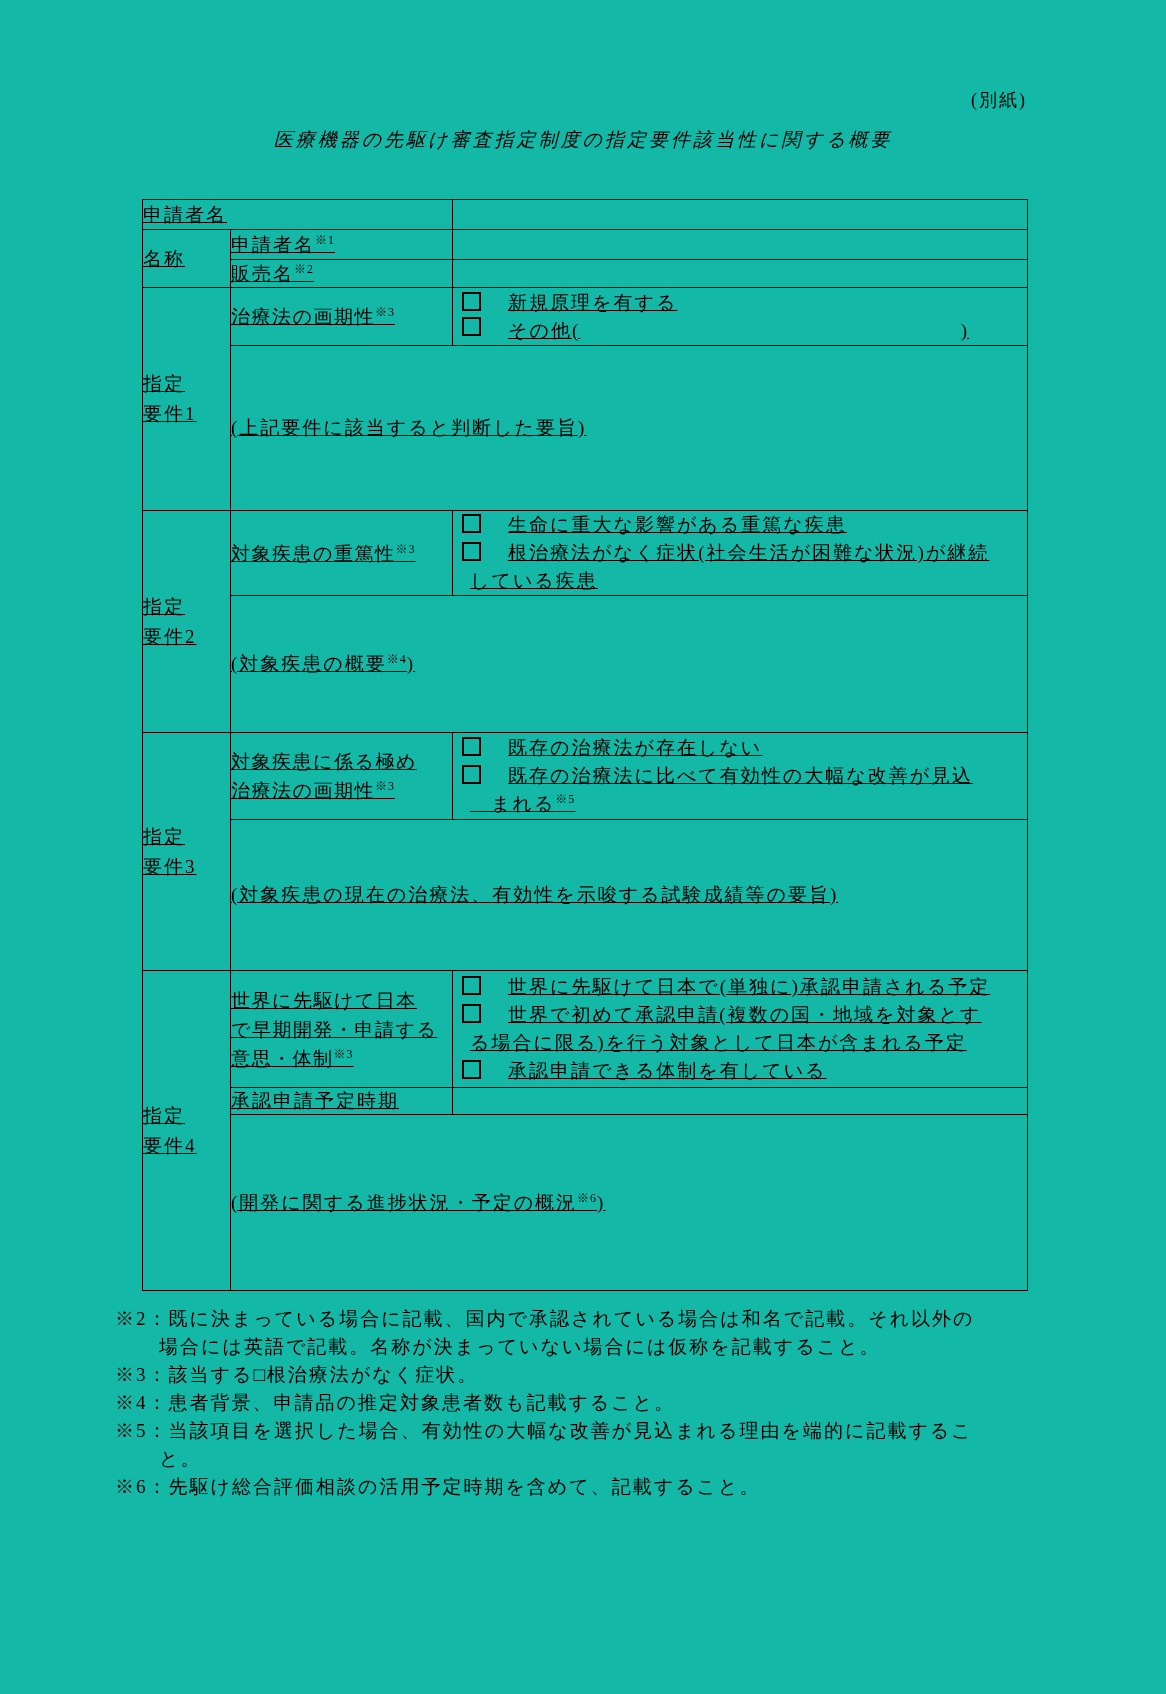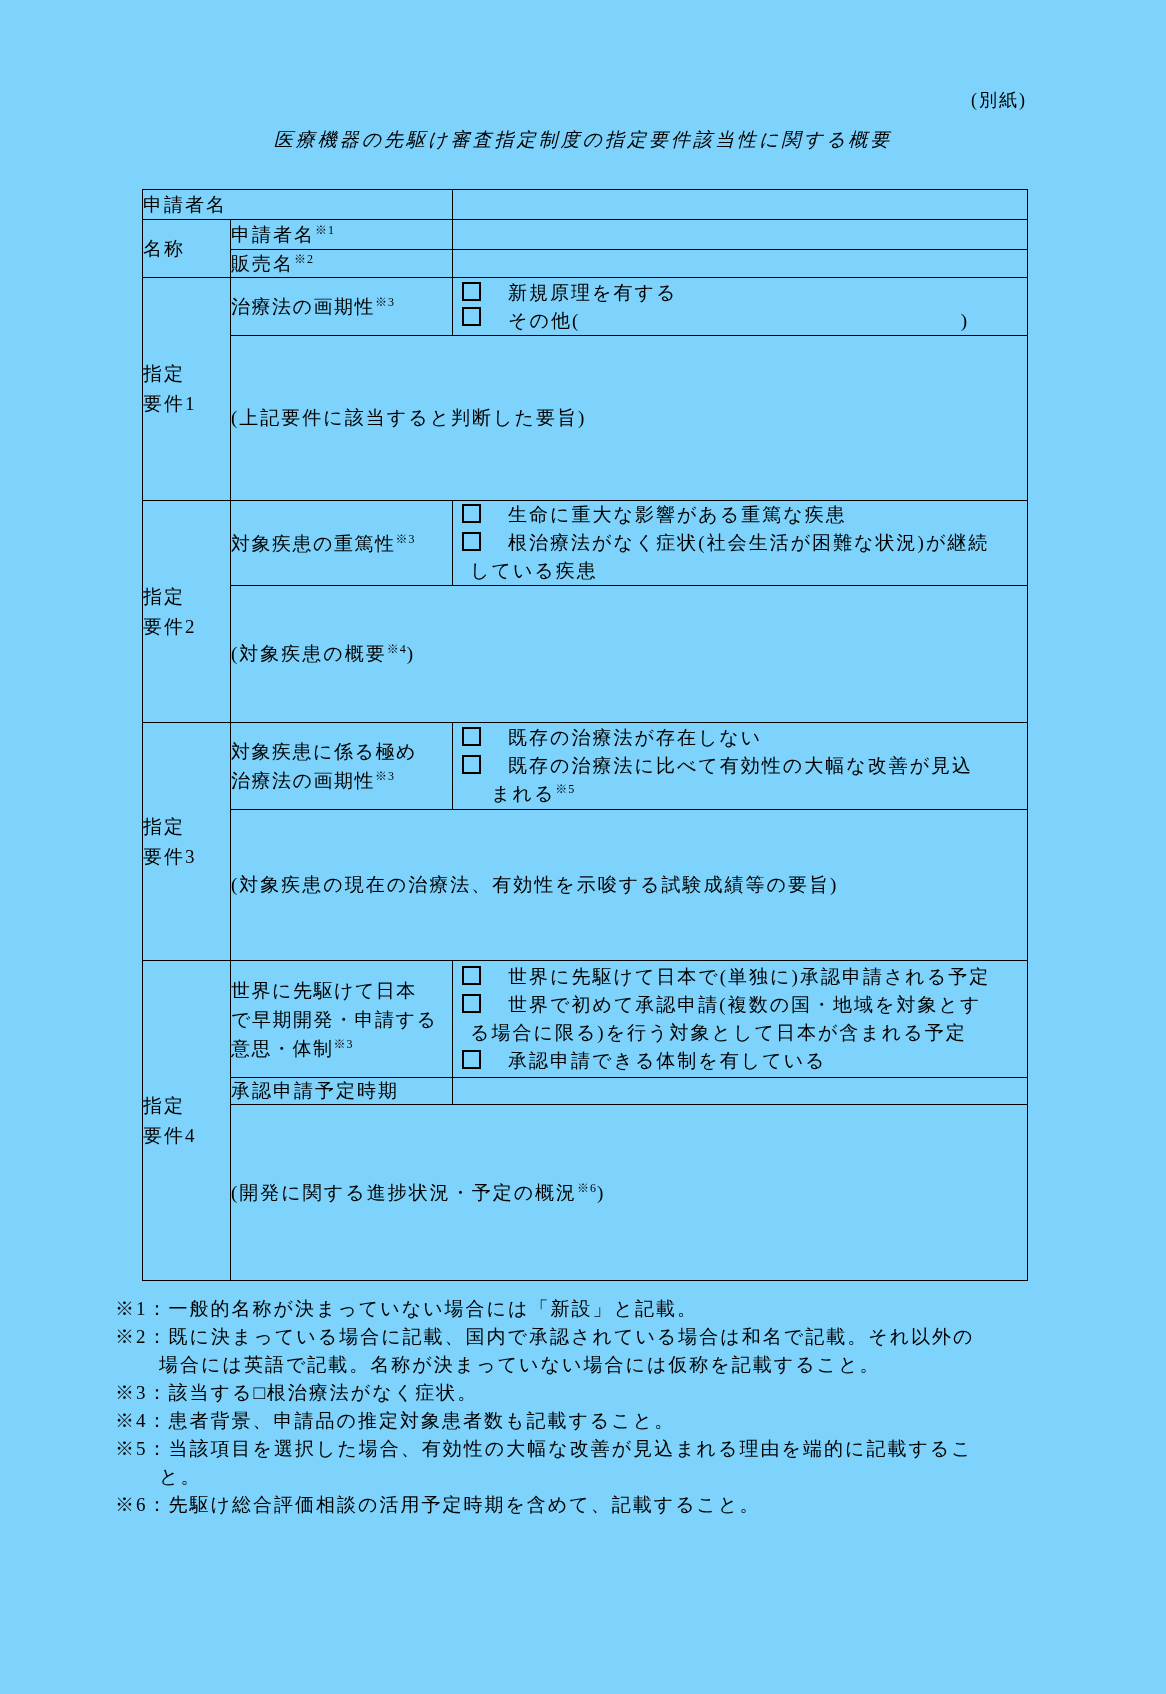--- a/index.html
+++ b/index.html
@@ -7,21 +7,21 @@
     padding: 0;
     background: #fbfbfb;
     color: #000;
     font-family: "Liberation Serif", "DejaVu Serif", serif;
   }
   .page {
     position: relative;
     width: 1166px;
     height: 1694px;
     overflow: hidden;
-    background: #7dd3fc;
+    background: #14b8a6;
   }
   .corner {
     padding-top: 88px;
     margin-left: 142px;
     width: 885px;
     text-align: right;
     font-size: 18px;
     letter-spacing: 2px;
     line-height: 24px;
   }
@@ -30,24 +30,25 @@
     width: 1166px;
     text-align: center;
     font-size: 19px;
     letter-spacing: 3px;
     line-height: 28px;
     font-style: italic;
   }
   table.form {
     border-collapse: collapse;
     table-layout: fixed;
-    margin: 35px 0 0 142px;
+    margin: 45px 0 0 142px;
     width: 885px;
     font-size: 19px;
     letter-spacing: 2px;
+    text-decoration: underline;
   }
   table.form td {
     border: 1.5px solid #000;
     vertical-align: middle;
     padding: 0;
     overflow: hidden;
   }
   td.lbl { padding: 2px 4px 2px 8px; line-height: 26px; }
   td.idcell { padding: 2px 2px 2px 8px; line-height: 30px; }
   td.crit { padding: 4px 2px 4px 7px; letter-spacing: 1.5px; line-height: 29px; }
@@ -214,21 +215,20 @@
       <tr style="height:176px">
         <td class="sum" colspan="2">
           <span>(開発に関する進捗状況・予定の概況</span><sup class="mark">※6</sup><span>)</span>
         </td>
       </tr>
 
     </tbody>
   </table>
 
   <div class="footnotes">
-    <div class="fn"><span>※1：</span><span class="prewrap">一般的名称が決まっていない場合には「新設」と記載。</span></div>
     <div class="fn"><span>※2：</span><span class="prewrap">既に決まっている場合に記載、国内で承認されている場合は和名で記載。それ以外の
 場合には英語で記載。名称が決まっていない場合には仮称を記載すること。</span></div>
     <div class="fn"><span>※3：</span><span class="prewrap">該当する□根治療法がなく症状。</span></div>
     <div class="fn"><span>※4：</span><span class="prewrap">患者背景、申請品の推定対象患者数も記載すること。</span></div>
     <div class="fn"><span>※5：</span><span class="prewrap">当該項目を選択した場合、有効性の大幅な改善が見込まれる理由を端的に記載するこ
 と。</span></div>
     <div class="fn"><span>※6：</span><span class="prewrap">先駆け総合評価相談の活用予定時期を含めて、記載すること。</span></div>
   </div>
 
 </div>

